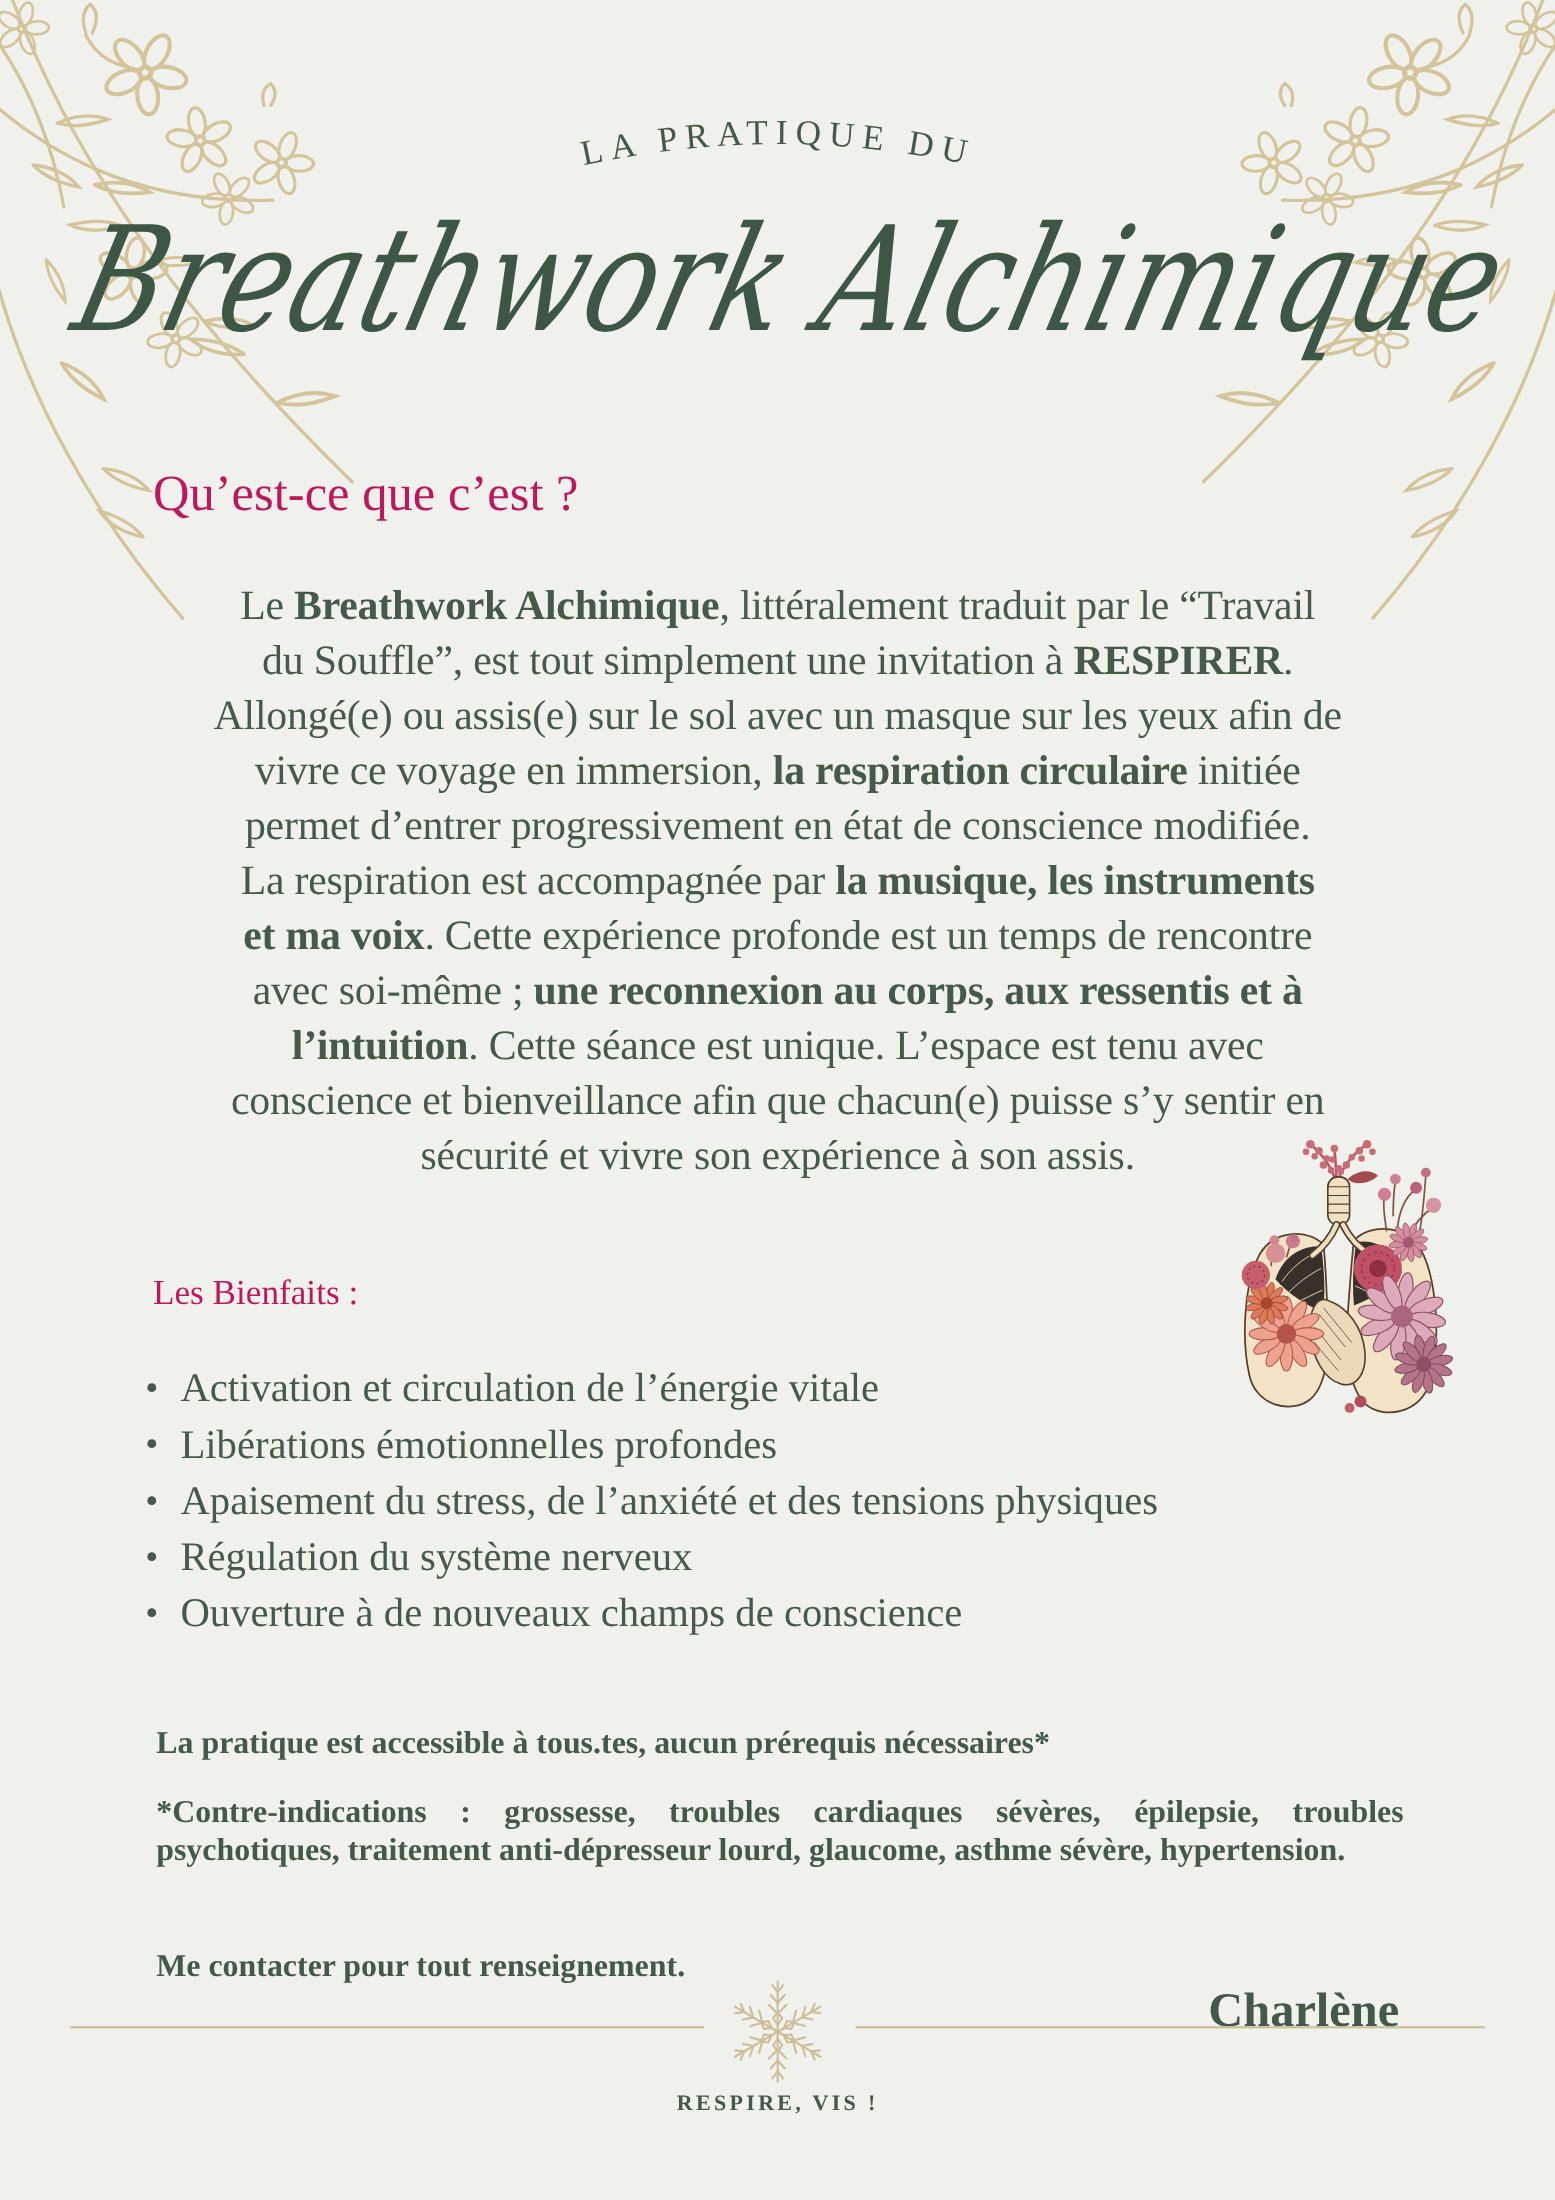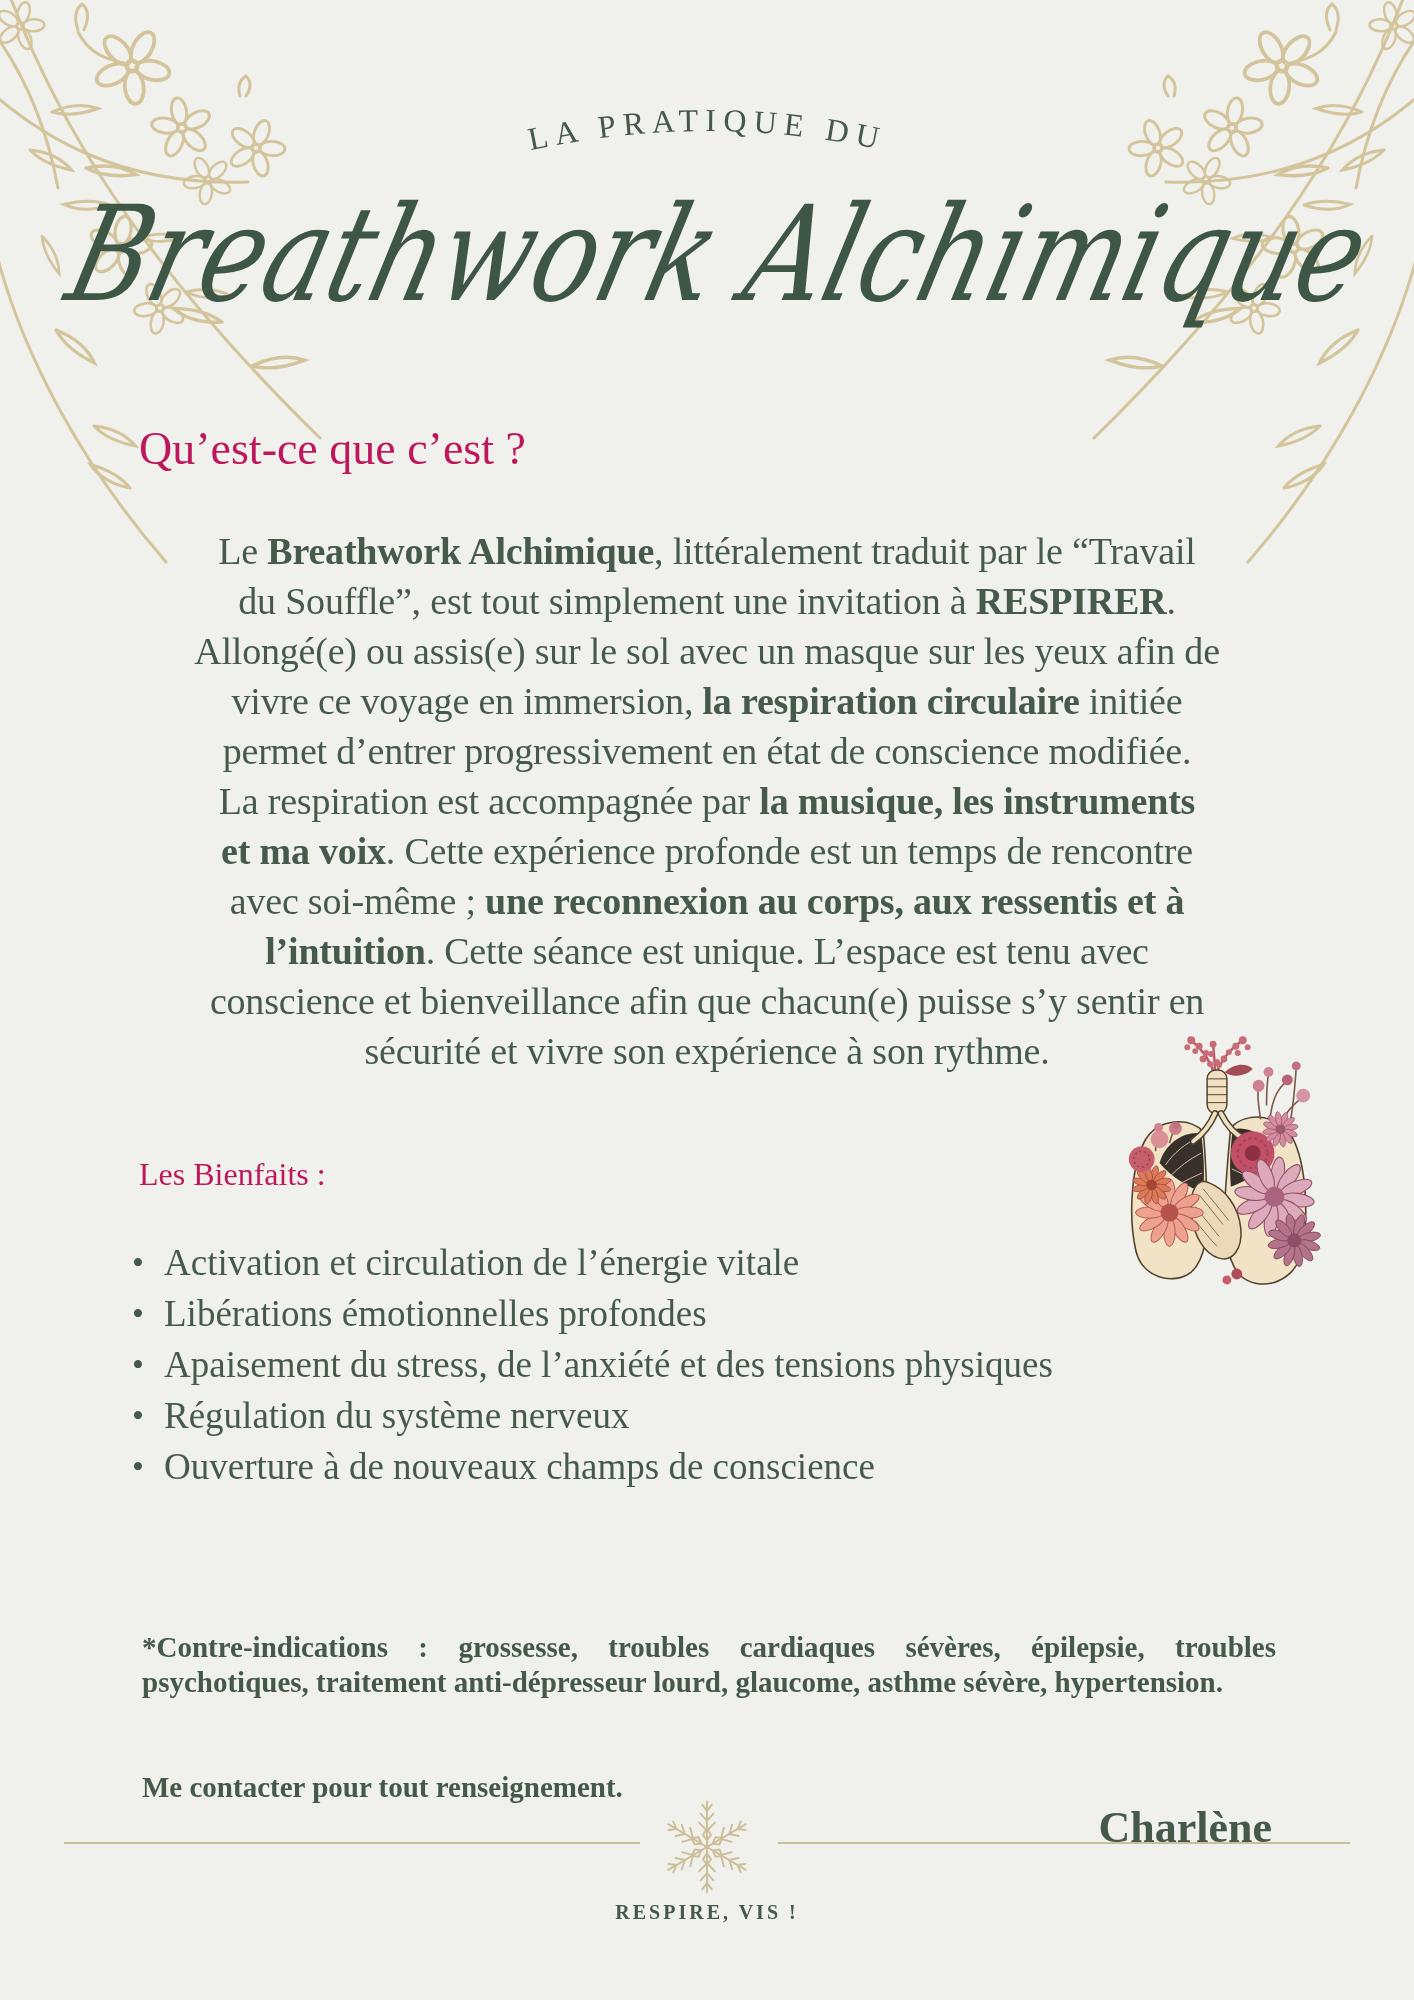--- a/index.html
+++ b/index.html
@@ -149,21 +149,21 @@
       <div><span>Le </span><span class="b">Breathwork Alchimique</span><span>, littéralement traduit par le “Travail</span></div>
       <div><span>du Souffle”, est tout simplement une invitation à </span><span class="b">RESPIRER</span><span>.</span></div>
       <div><span>Allongé(e) ou assis(e) sur le sol avec un masque sur les yeux afin de</span></div>
       <div><span>vivre ce voyage en immersion, </span><span class="b">la respiration circulaire</span><span> initiée</span></div>
       <div><span>permet d’entrer progressivement en état de conscience modifiée.</span></div>
       <div><span>La respiration est accompagnée par </span><span class="b">la musique, les instruments</span></div>
       <div><span class="b">et ma voix</span><span>. Cette expérience profonde est un temps de rencontre</span></div>
       <div><span>avec soi-même ; </span><span class="b">une reconnexion au corps, aux ressentis et à</span></div>
       <div><span class="b">l’intuition</span><span>. Cette séance est unique. L’espace est tenu avec</span></div>
       <div><span>conscience et bienveillance afin que chacun(e) puisse s’y sentir en</span></div>
-      <div><span>sécurité et vivre son expérience à son rythme.</span></div>
+      <div><span>sécurité et vivre son expérience à son assis.</span></div>
     </div>
 
   <div class="section-heading benefits-heading">Les Bienfaits :</div>
   <ul class="benefits-list">
       <li>Activation et circulation de l’énergie vitale</li>
       <li>Libérations émotionnelles profondes</li>
       <li>Apaisement du stress, de l’anxiété et des tensions physiques</li>
       <li>Régulation du système nerveux</li>
       <li>Ouverture à de nouveaux champs de conscience</li>
     </ul>
@@ -256,20 +256,21 @@
     <circle cx="177" cy="44" r="5.5" fill="#b96379"></circle>
     <circle cx="193" cy="60" r="7" fill="#d494a4"></circle>
     <circle cx="186" cy="30" r="4.5" fill="#c07085"></circle>
     <circle cx="158" cy="36" r="5" fill="#cb8494"></circle>
     <circle cx="47" cy="92" r="4.5" fill="#d1868f"></circle>
     <circle cx="65" cy="90" r="3.5" fill="#c27080"></circle>
     <circle cx="126" cy="240" r="5.5" fill="#b04c59"></circle>
     <circle cx="116" cy="246" r="4.5" fill="#c3606c"></circle>
   </svg>
 
+  <div class="note note-accessibility">La pratique est accessible à tous.tes, aucun prérequis nécessaires*</div>
   <div class="note note-contra">*Contre-indications : grossesse, troubles cardiaques sévères, épilepsie, troubles psychotiques, traitement anti-dépresseur lourd, glaucome, asthme sévère, hypertension.</div>
   <div class="note note-contact">Me contacter pour tout renseignement.</div>
   <div class="signature">Charlène</div>
 
   <div class="divider divider-left"></div>
   <div class="divider divider-right"></div>
 
   <svg class="snowflake-svg" viewBox="-60 -70 120 140" preserveAspectRatio="none" aria-hidden="true">
     <use href="#sfarm"></use>
     <use href="#sfarm" transform="rotate(60)"></use>

